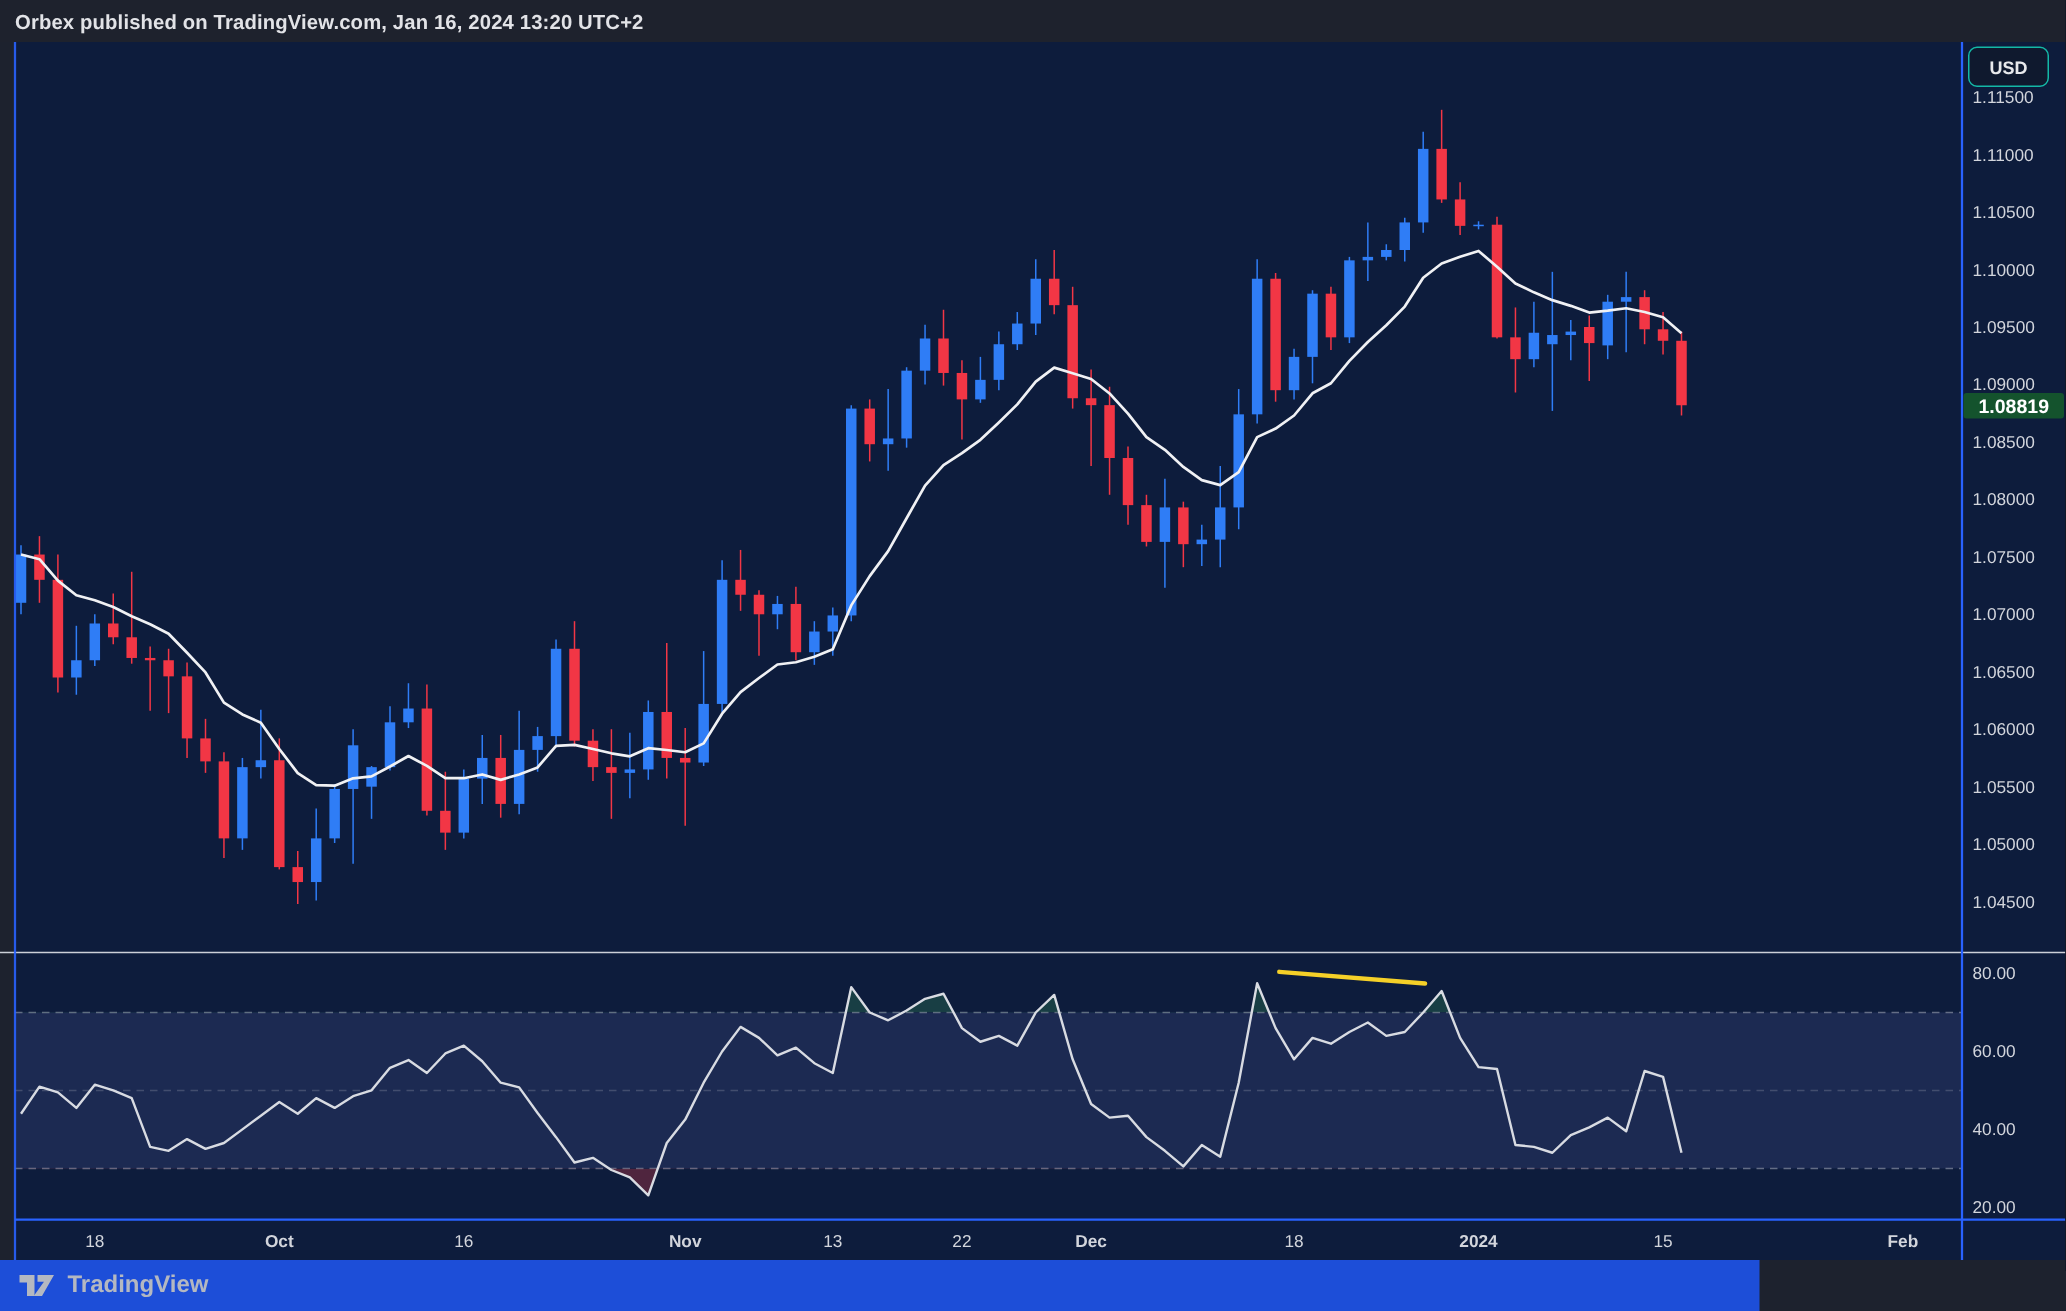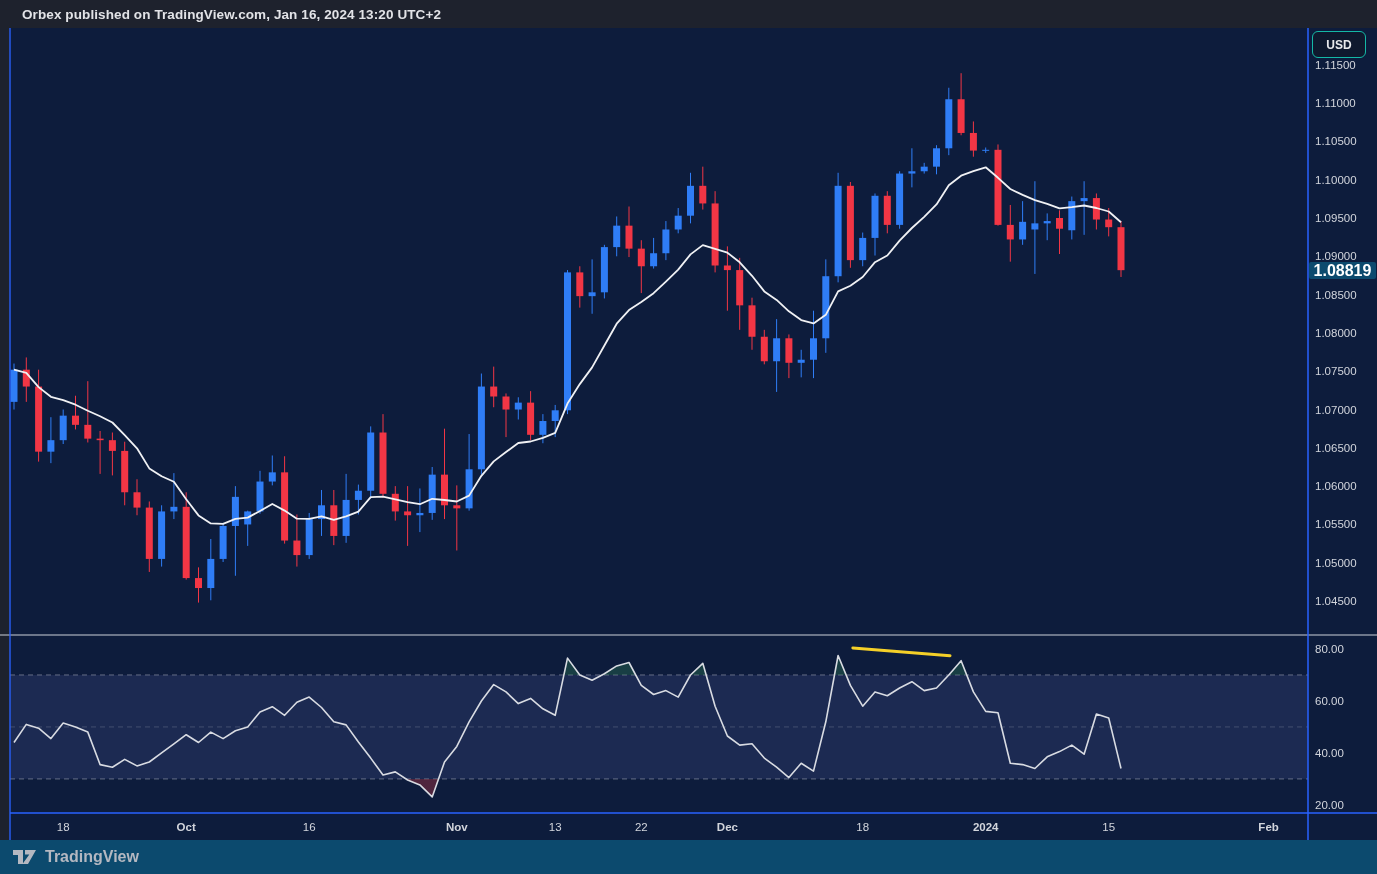--- a/index.html
+++ b/index.html
@@ -1,30 +1,30 @@
 <!DOCTYPE html>
 <html><head>
 <meta charset="utf-8">
 <style>
   html,body{margin:0;padding:0;background:#10141d;}
   body{width:1377px;height:874px;position:relative;overflow:hidden;
        font-family:"Liberation Sans",sans-serif;}
   #stage{position:absolute;inset:0;background:#1d222e;}
   #header{position:absolute;left:0;top:0;width:1377px;height:28px;background:#1e222d;
           display:flex;align-items:center;z-index:5;}
-  #header .title{color:#e2e3e7;font-size:13.5px;font-weight:700;padding-left:22px;letter-spacing:.1px;}
+  #header .title{color:#e2e3e7;font-size:13.5px;font-weight:700;padding-left:10px;letter-spacing:.1px;}
   #chart-svg{position:absolute;left:0;top:0;z-index:1;}
   #usd-button{position:absolute;left:1312px;top:31px;width:52px;height:25px;z-index:6;
           border:1px solid #14b8a6;border-radius:6px;background:rgba(19,23,34,.55);
           color:#e8e9ec;font-size:12px;font-weight:700;display:flex;align-items:center;
           justify-content:center;cursor:pointer;}
   #price-badge{position:absolute;left:1309px;top:262px;width:67px;height:17px;z-index:6;
-          background:#0c4a6e;color:#ffffff;font-size:16px;font-weight:600;
+          background:#14532d;color:#ffffff;font-size:13px;font-weight:600;
           display:flex;align-items:center;justify-content:center;border-radius:2px;}
-  #footer{position:absolute;left:0;top:840px;width:1377px;height:34px;background:#0c4a6e;
+  #footer{position:absolute;left:0;top:840px;width:1173px;height:34px;background:#1d4ed8;
           display:flex;align-items:center;z-index:5;}
   #footer .brand{color:#b4b8c1;font-size:16px;font-weight:700;margin-left:8px;}
   #footer .logo{margin-left:12px;display:flex;align-items:center;}
 </style>
 </head>
 <body>
 
 <div id="stage">
   <div id="header">
     <span class="title">Orbex published on TradingView.com, Jan 16, 2024 13:20 UTC+2</span>

